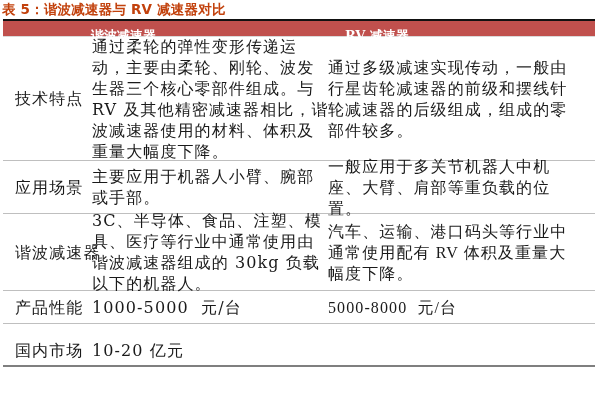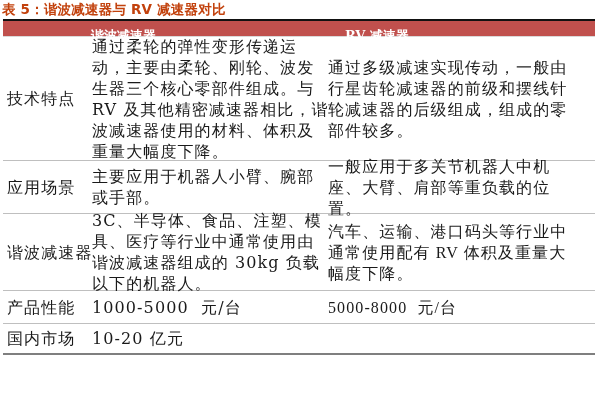--- a/index.html
+++ b/index.html
@@ -54,33 +54,34 @@
     }
     .h-col1 { left: 88px; }
     .h-col2 { left: 342px; }
     .row {
       position: relative;
       border-bottom: 1px solid #bfbfbf;
       box-sizing: border-box;
     }
     .row.last {
       border-bottom: 2px solid #7f7f7f;
+      margin-top: 12px;
     }
     .cell {
       position: absolute;
       top: 0;
       bottom: 0;
       display: flex;
       align-items: center;
       font-size: 16px;
       line-height: 21px;
       letter-spacing: 1.1px;
     }
     .cell.label {
-      left: 4px;
+      left: 12px;
       width: 86px;
     }
     .cell.c1 {
       left: 89px;
       width: 238px;
     }
     .cell.c2 {
       left: 325px;
       width: 252px;
       font-family: Liberation Serif, serif;

